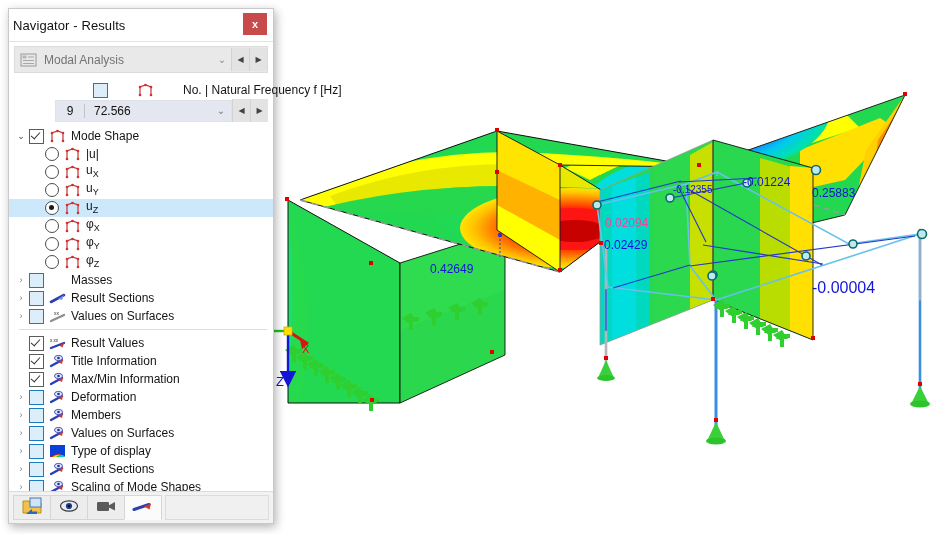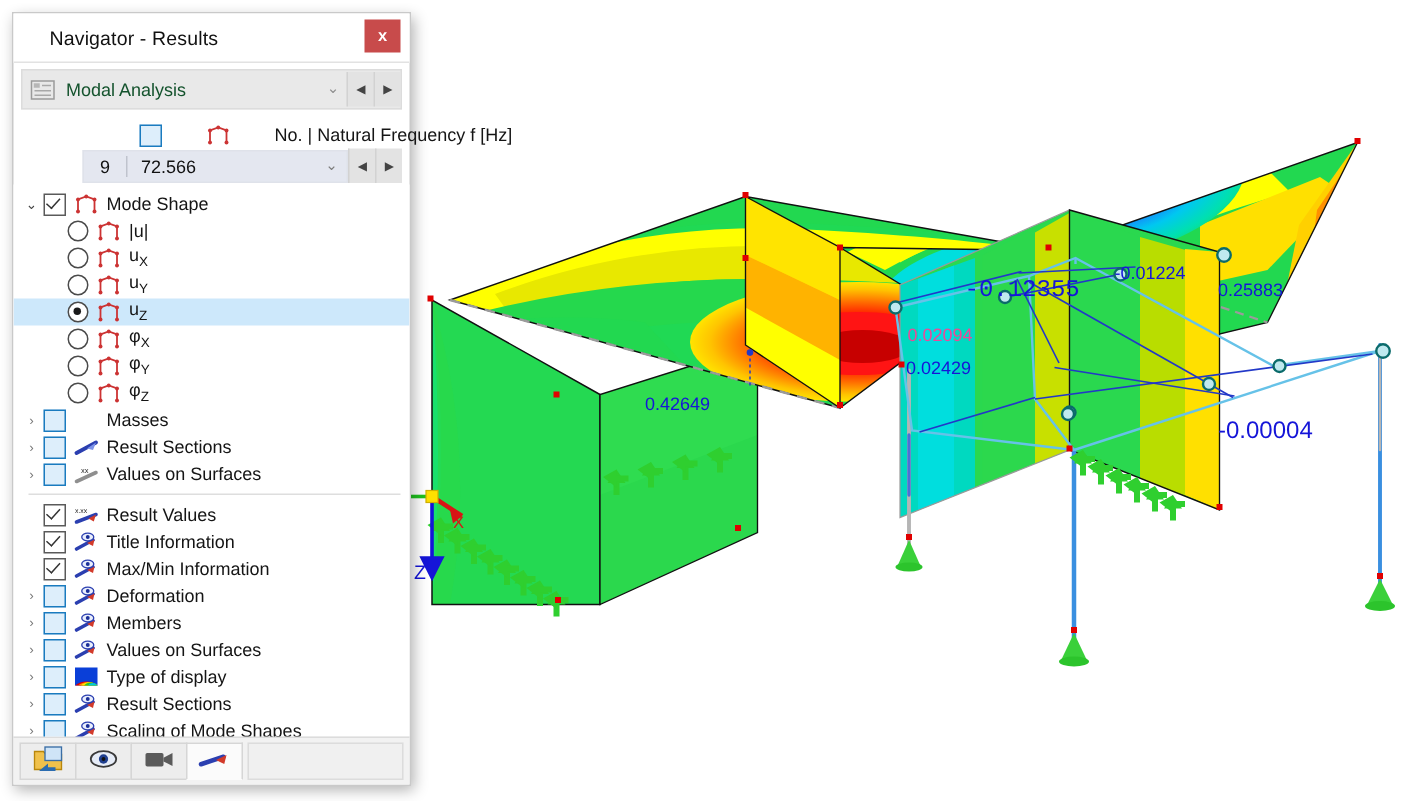--- a/index.html
+++ b/index.html
@@ -22,37 +22,37 @@
     border:1px solid #c9c9c9;
     box-shadow:2px 3px 9px rgba(0,0,0,.30);
     display:flex;flex-direction:column;
     z-index:40;
   }
   .nav-titlebar{
     height:32px;flex:0 0 32px;background:#ffffff;
     border-bottom:1px solid #e2e2e2;
     display:flex;align-items:center;position:relative;
   }
-  .nav-title{padding-left:24px;font-size:13px;color:#111;letter-spacing:.1px;}
+  .nav-title{padding-left:4px;font-size:13px;color:#111;letter-spacing:.1px;}
   .nav-close{
     position:absolute;right:6px;top:4px;width:24px;height:22px;
     background:#c84b4b;color:#fff;border:0;
     font-size:11px;font-weight:bold;font-family:"Liberation Sans",sans-serif;
     cursor:pointer;display:flex;align-items:center;justify-content:center;
     line-height:1;
   }
 
   
   .nav-combo{
     height:25px;flex:0 0 25px;margin:4px 5px 0 5px;
     background:#e9e9e9;border:1px solid #dcdcdc;
     display:flex;align-items:center;position:relative;
   }
   .combo-ico{width:17px;height:14px;margin-left:5px;flex:0 0 17px;position:relative;}
-  .combo-label{margin-left:7px;color:#14532d;font-size:12px;flex:1;}
+  .combo-label{margin-left:7px;color:#737373;font-size:12px;flex:1;}
   .combo-caret{width:18px;text-align:center;color:#8e8e8e;font-size:10px;}
   .spin{
     width:17px;height:23px;background:#e3e3e3;border-left:1px solid #d2d2d2;
     display:flex;align-items:center;justify-content:center;color:#444;font-size:8px;
     cursor:pointer;
   }
 
   
   .tree{flex:1;overflow:hidden;padding-top:4px;background:#fff;}
   .row{
@@ -399,21 +399,21 @@
     <polygon points="308,344 300,340 302,349" fill="#d81515"></polygon>
     <rect x="284" y="327" width="8" height="8" fill="#ffe000" stroke="#d0b000" stroke-width="0.8"></rect>
   </g>
 </svg>
 </div>
 
 <div id="result-labels">
     <div class="v3d" style="left: 430px; top: 262px; color: rgb(21, 21, 216); font-size: 12px;">0.42649</div>
     <div class="v3d" style="left: 605px; top: 216px; color: #ec4899; font-size: 12px;">0.02094</div>
     <div class="v3d" style="left: 604px; top: 238px; color: rgb(21, 21, 216); font-size: 12px;">0.02429</div>
-    <div class="v3d" style="left: 643px; top: 184px; color: rgb(21, 21, 216); font-size: 16px; font-family: Liberation Mono, monospace;">-0.12355</div>
+    <div class="v3d" style="left: 673px; top: 184px; color: rgb(21, 21, 216); font-size: 10px;">-0.12355</div>
     <div class="v3d" style="left: 743px; top: 175px; color: rgb(21, 21, 216); font-size: 12px;">-0.01224</div>
     <div class="v3d" style="left: 812px; top: 186px; color: rgb(21, 21, 216); font-size: 12px;">0.25883</div>
     <div class="v3d" style="left: 812px; top: 259px; color: rgb(21, 21, 216); font-size: 16px; margin-top: 20px;">-0.00004</div>
   </div>
 
 <div class="v3d" style="left:276px;top:374px;color:#1515d8;font-size:13px;">Z</div>
 <div class="v3d" style="left:302px;top:343px;color:#d81515;font-size:11px;">X</div>
 
 <div id="navigator">
 

